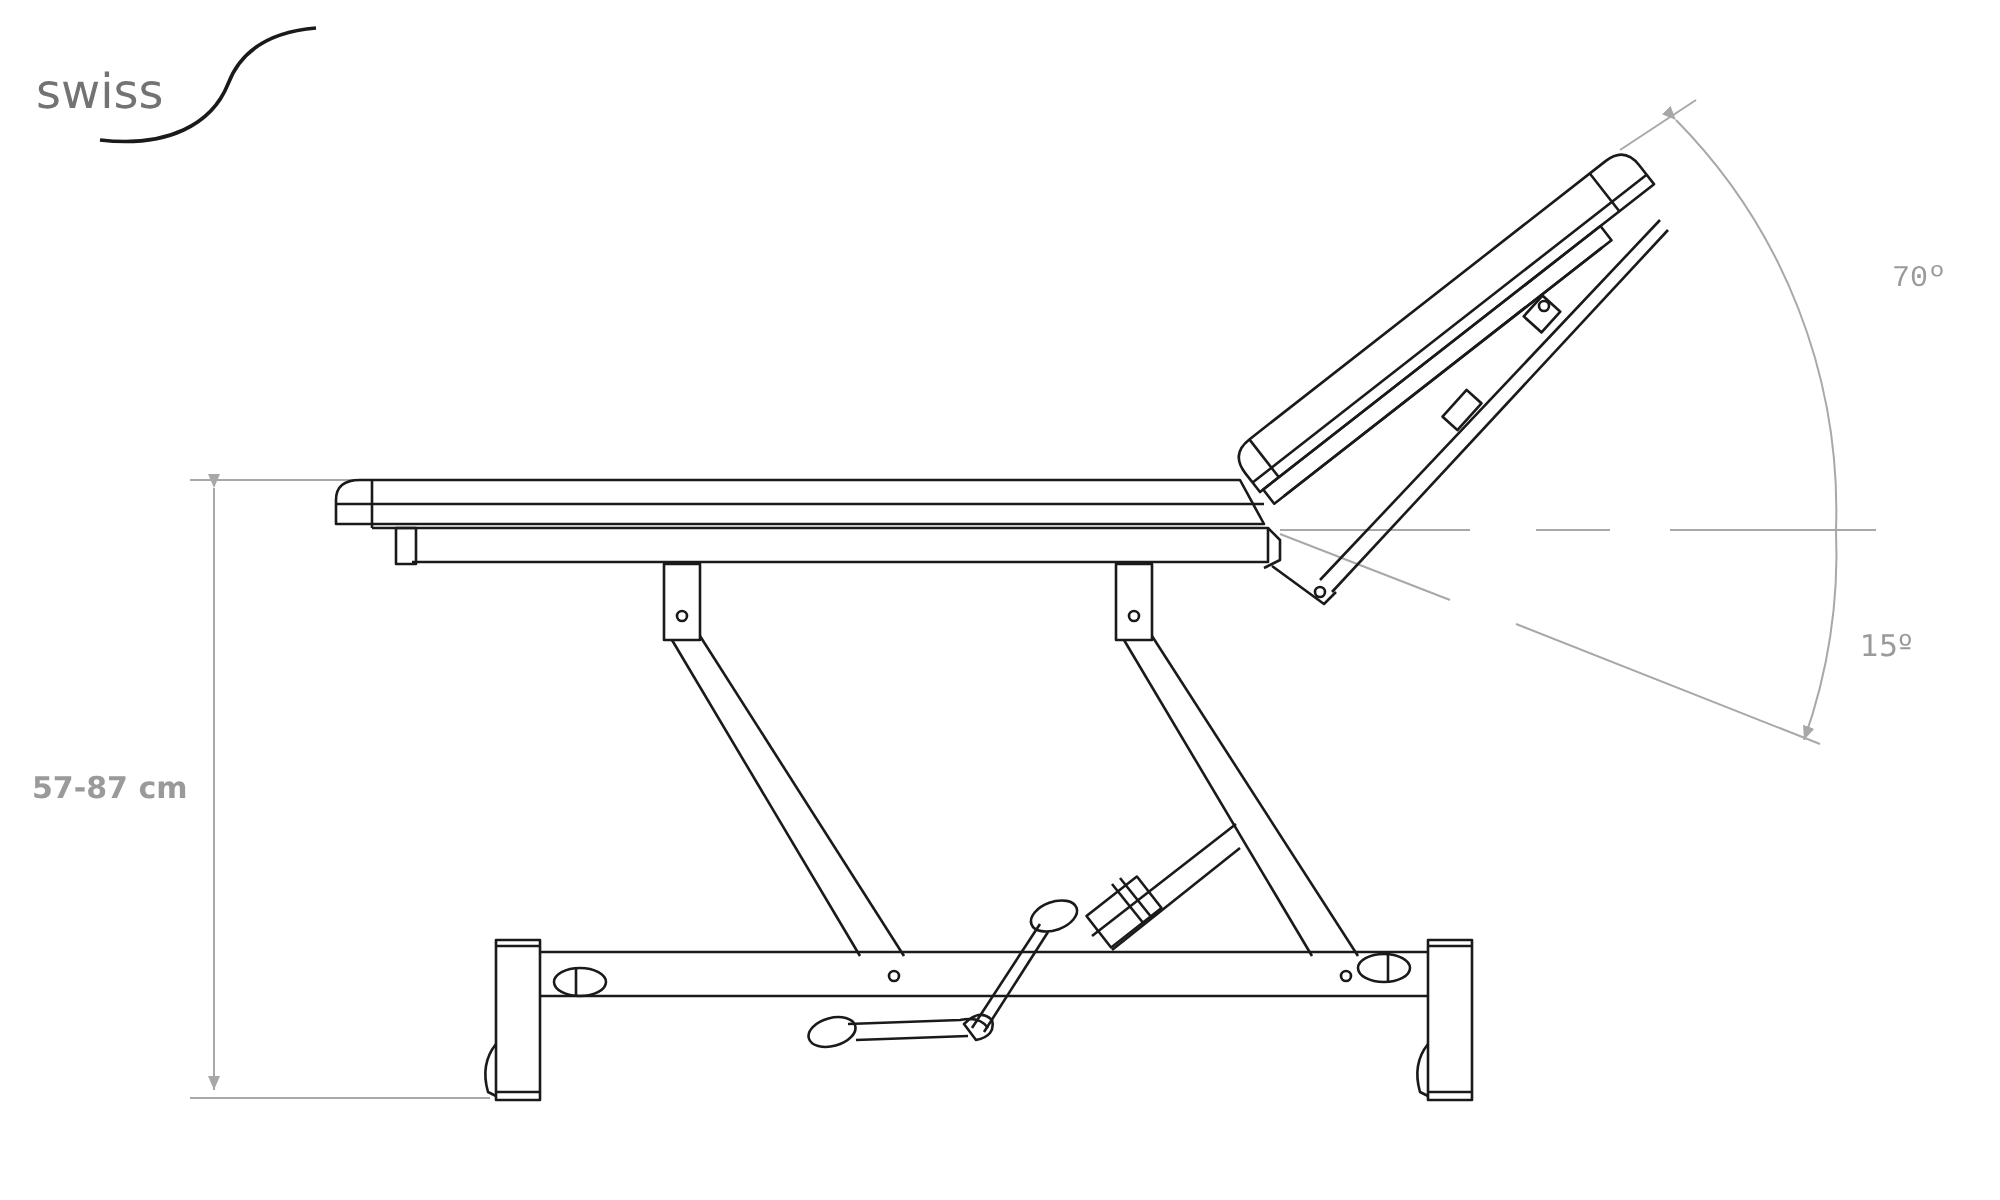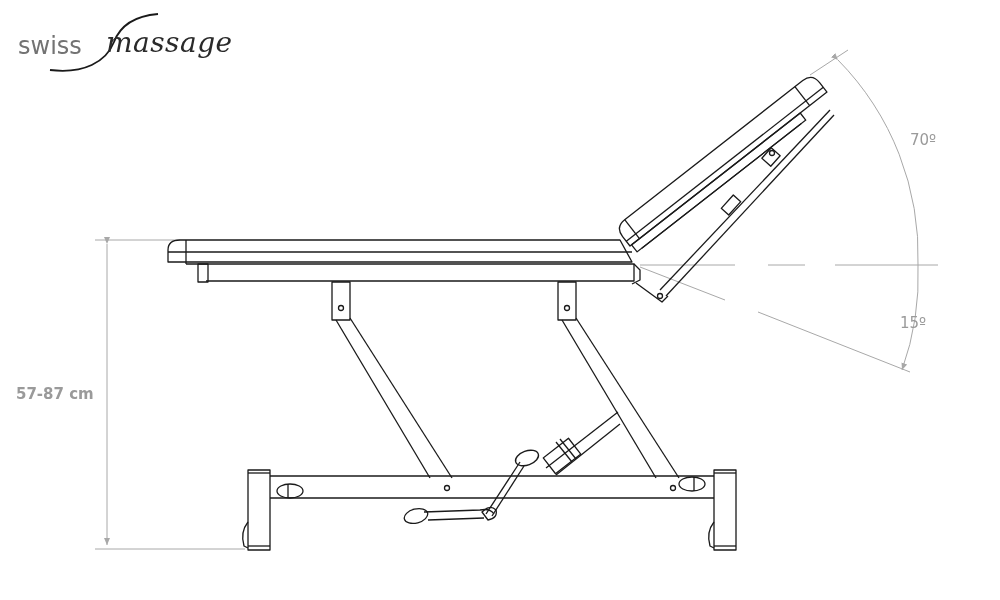--- a/index.html
+++ b/index.html
@@ -4,32 +4,31 @@
 <style>
   html, body { margin: 0; padding: 0; background: #ffffff; }
   body { width: 1000px; height: 600px; position: relative; overflow: hidden; font-family: "DejaVu Sans", sans-serif; }
   .logo { position: absolute; left: 14px; top: 12px; width: 220px; height: 60px; }
   .logo-sans { position: absolute; left: 4px; top: 20px; font-family: "DejaVu Sans", sans-serif; font-size: 24px; color: #737373; letter-spacing: 0px; }
   .logo-script { position: absolute; left: 92px; top: 14px; font-family: "DejaVu Serif", serif; font-style: italic; font-size: 28px; color: #2a2a2a; letter-spacing: 0.5px; }
   .logo-swoosh { position: absolute; left: 0; top: 0; }
   svg.drawing { position: absolute; left: 0; top: 0; }
   .dim-label { position: absolute; font-family: "DejaVu Sans", sans-serif; color: #9a9a9a; font-size: 15px; white-space: nowrap; }
   .lbl-height { left: 16px; top: 385px; font-weight: bold; }
-  .lbl-70 { left: 910px; top: 131px; }
-  .lbl-15 { left: 900px; top: 314px; }
+  .lbl-70 { left: 946px; top: 131px; font-family: Liberation Mono, monospace; }
+  .lbl-15 { left: 930px; top: 314px; }
 </style>
 </head>
 <body>
 
 <div class="logo">
   <svg class="logo-swoosh" width="220" height="60">
     <path d="M36 58 C 70 62, 92 50, 100 30 C 106 14, 120 4, 144 2" fill="none" stroke="#1a1a1a" stroke-width="1.8"></path>
   </svg>
   <span class="logo-sans">swiss</span>
-  <span class="logo-script">massage</span>
 </div>
 
 <svg class="drawing" width="1000" height="600" viewBox="0 0 1000 600">
   <defs>
     <marker id="arr" markerWidth="8" markerHeight="8" refX="7" refY="4" orient="auto">
       <path d="M0,1 L7,4 L0,7 Z" fill="#a8a8a8"></path>
     </marker>
   </defs>
 
   <g stroke="#a8a8a8" stroke-width="1" fill="none">

